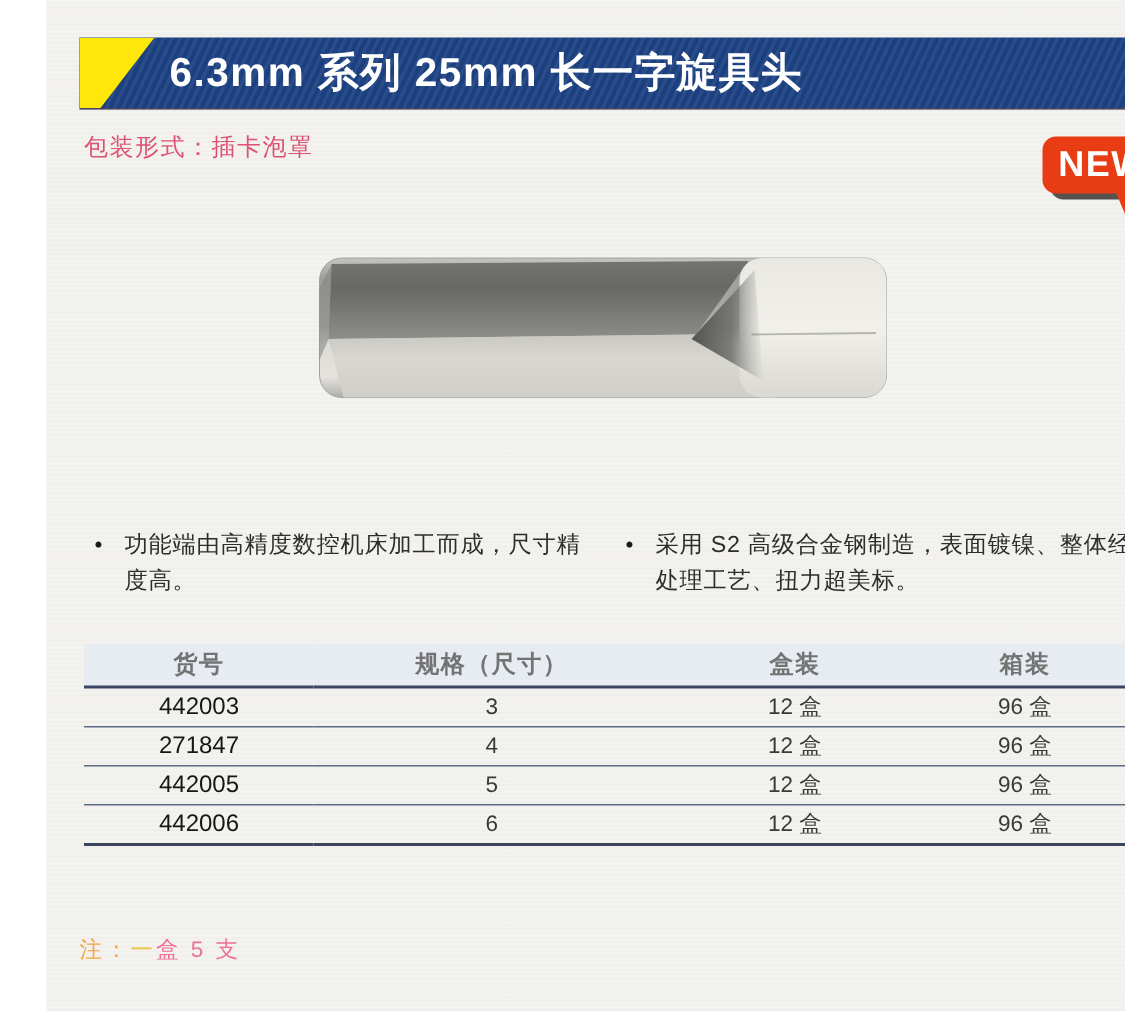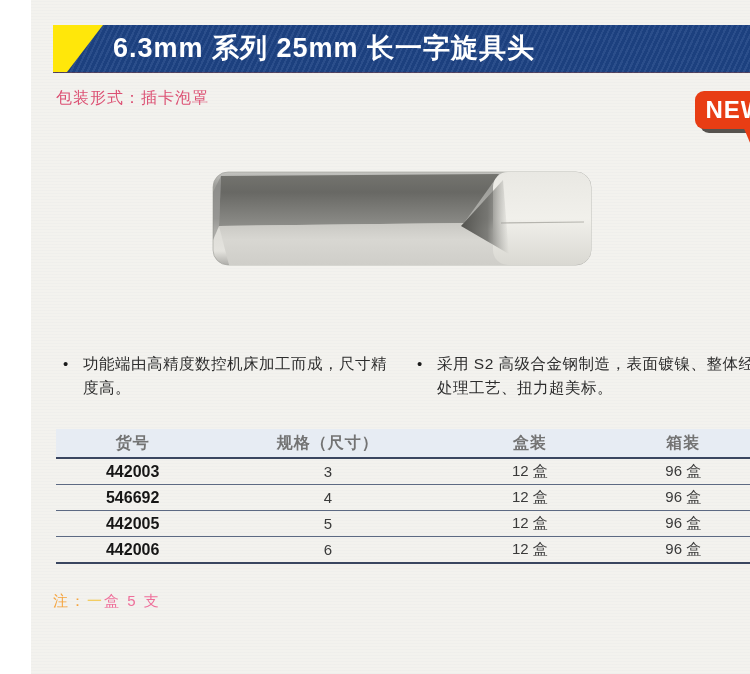--- a/index.html
+++ b/index.html
@@ -73,28 +73,28 @@
     background:#e7ecf3;color:#737373;font-size:16px;font-weight:bold;
     height:28px;text-align:center;padding:0;letter-spacing:1px;
     border-bottom:2px solid #3a4660;
   }
   table.spec td{
     height:25px;text-align:center;padding:0;
     color:#3a3a3a;font-size:15px;
     border-bottom:1px solid #5d6a83;
   }
   table.spec tbody tr:last-child td{border-bottom:2px solid #3a4660;}
-  table.spec td.bold{font-weight:bold;color:#161616;font-size:16px;}
+  table.spec td.bold{font-weight:normal;color:#161616;font-size:16px;}
   table.spec th:nth-child(1),table.spec td:nth-child(1){width:22%;}
   table.spec th:nth-child(2),table.spec td:nth-child(2){width:34%;}
   table.spec th:nth-child(3),table.spec td:nth-child(3){width:24%;}
   table.spec th:nth-child(4),table.spec td:nth-child(4){width:20%;}
 
   
-  .note{position:absolute;left:22px;top:592px;font-size:15px;letter-spacing:2px;}
+  .note{position:absolute;left:22px;top:624px;font-size:15px;letter-spacing:2px;}
   .note .n1{color:#f5a43e;}
   .note .n2{color:#f2c33c;}
   .note .n3{color:#ee6f9a;}
 </style>
 </head>
 <body>
 
 <div class="page">
 
   <div class="title-bar">
@@ -170,21 +170,21 @@
         </tr>
     </thead>
     <tbody id="tbody">
         <tr>
           <td class="bold">442003</td>
           <td>3</td>
           <td>12 盒</td>
           <td>96 盒</td>
         </tr>
         <tr>
-          <td class="bold">546692</td>
+          <td class="bold">271847</td>
           <td>4</td>
           <td>12 盒</td>
           <td>96 盒</td>
         </tr>
         <tr>
           <td class="bold">442005</td>
           <td>5</td>
           <td>12 盒</td>
           <td>96 盒</td>
         </tr>

